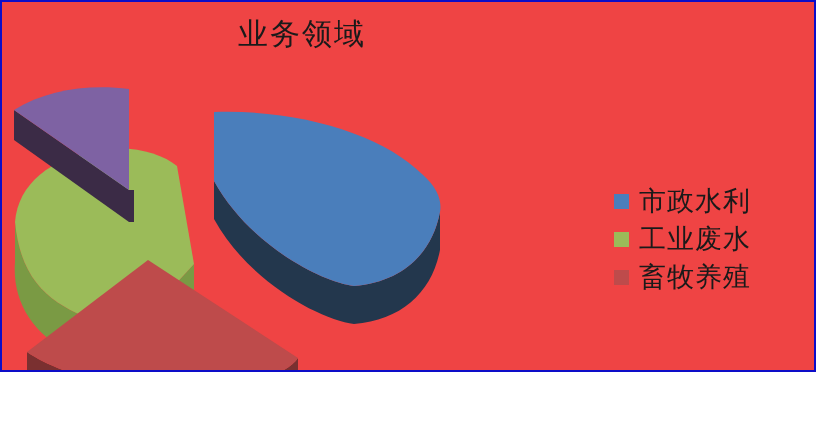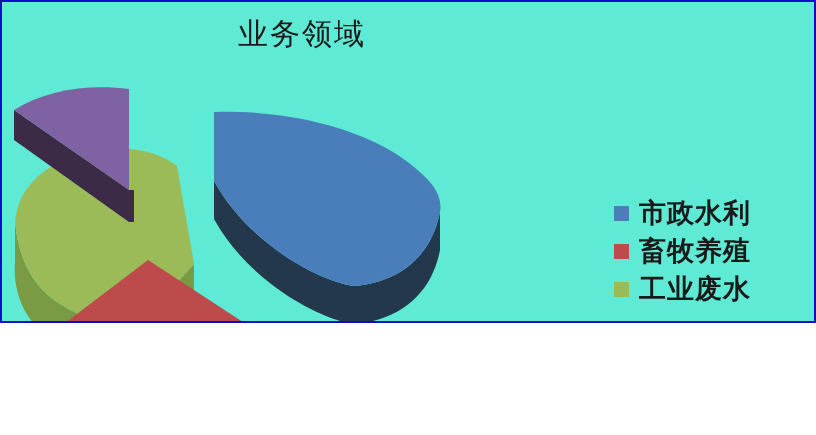--- a/index.html
+++ b/index.html
@@ -6,22 +6,22 @@
     margin: 0;
     padding: 0;
     background: #ffffff;
   }
   body {
     font-family: "Liberation Sans", sans-serif;
   }
   #chart-frame {
     position: relative;
     width: 816px;
-    height: 323px;
-    background: #5eead4;
+    height: 372px;
+    background: #ef4444;
     box-sizing: border-box;
     border: 2px solid #0d0dc8;
     overflow: hidden;
   }
   #chart-title {
     position: absolute;
     left: 0;
     top: 14px;
     width: 600px;
     text-align: center;
@@ -40,23 +40,22 @@
     height: 370px;
   }
   #pie-svg {
     display: block;
     width: 600px;
     height: 370px;
   }
   #legend {
     position: absolute;
     left: 612px;
-    top: 192px;
+    top: 180px;
     width: 190px;
-    font-weight: bold;
   }
   .legend-row {
     display: flex;
     align-items: center;
     height: 38px;
   }
   .legend-swatch {
     width: 15px;
     height: 15px;
     flex: 0 0 15px;
@@ -156,25 +155,25 @@
   </div>
 
   <div id="legend">
 
     <div class="legend-row">
       <span class="legend-swatch" style="background:#4a7ebb"></span>
       <span class="legend-label">市政水利</span>
     </div>
 
     <div class="legend-row">
-      <span class="legend-swatch" style="background:#be4b4b"></span>
-      <span class="legend-label">畜牧养殖</span>
+      <span class="legend-swatch" style="background:#9bbb59"></span>
+      <span class="legend-label">工业废水</span>
     </div>
 
     <div class="legend-row">
-      <span class="legend-swatch" style="background:#9bbb59"></span>
-      <span class="legend-label">工业废水</span>
+      <span class="legend-swatch" style="background:#be4b4b"></span>
+      <span class="legend-label">畜牧养殖</span>
     </div>
 
 
   </div>
 
 </div>
 
 </body></html>

